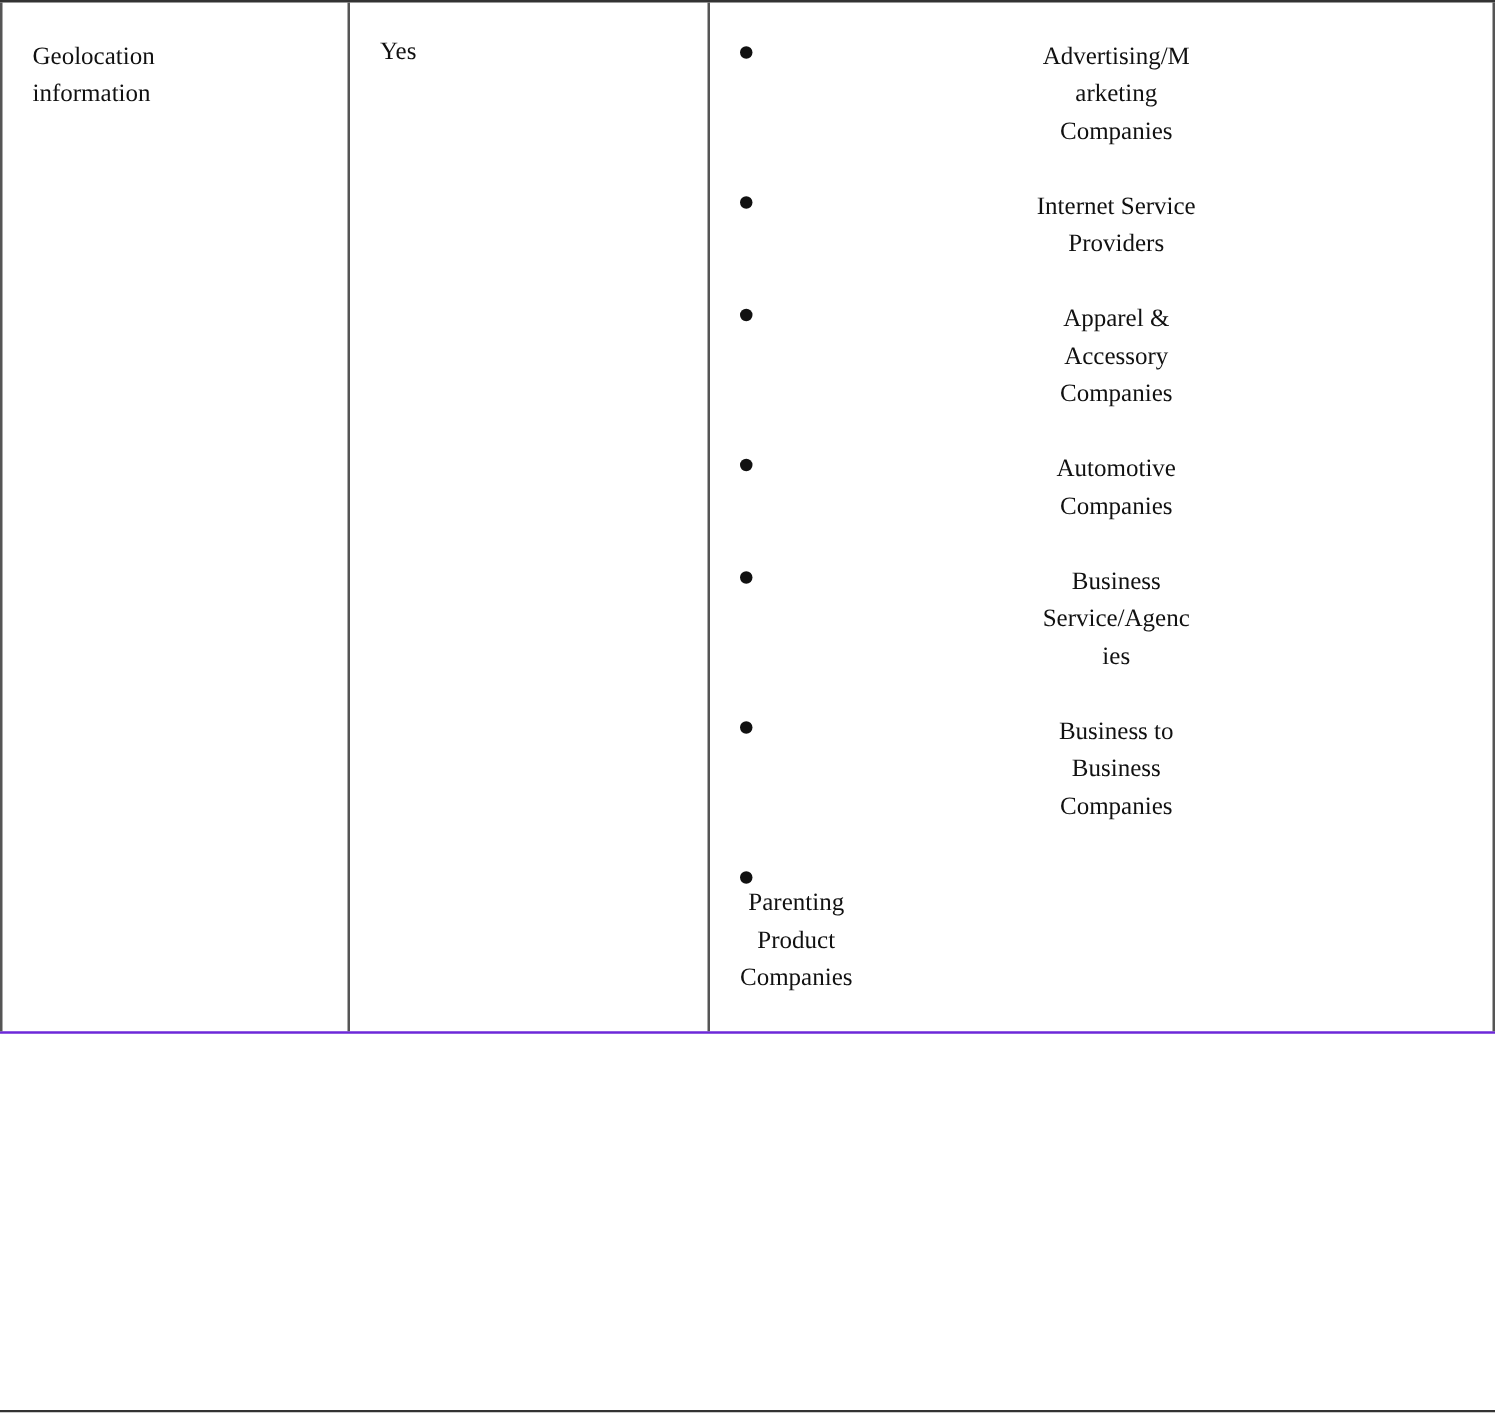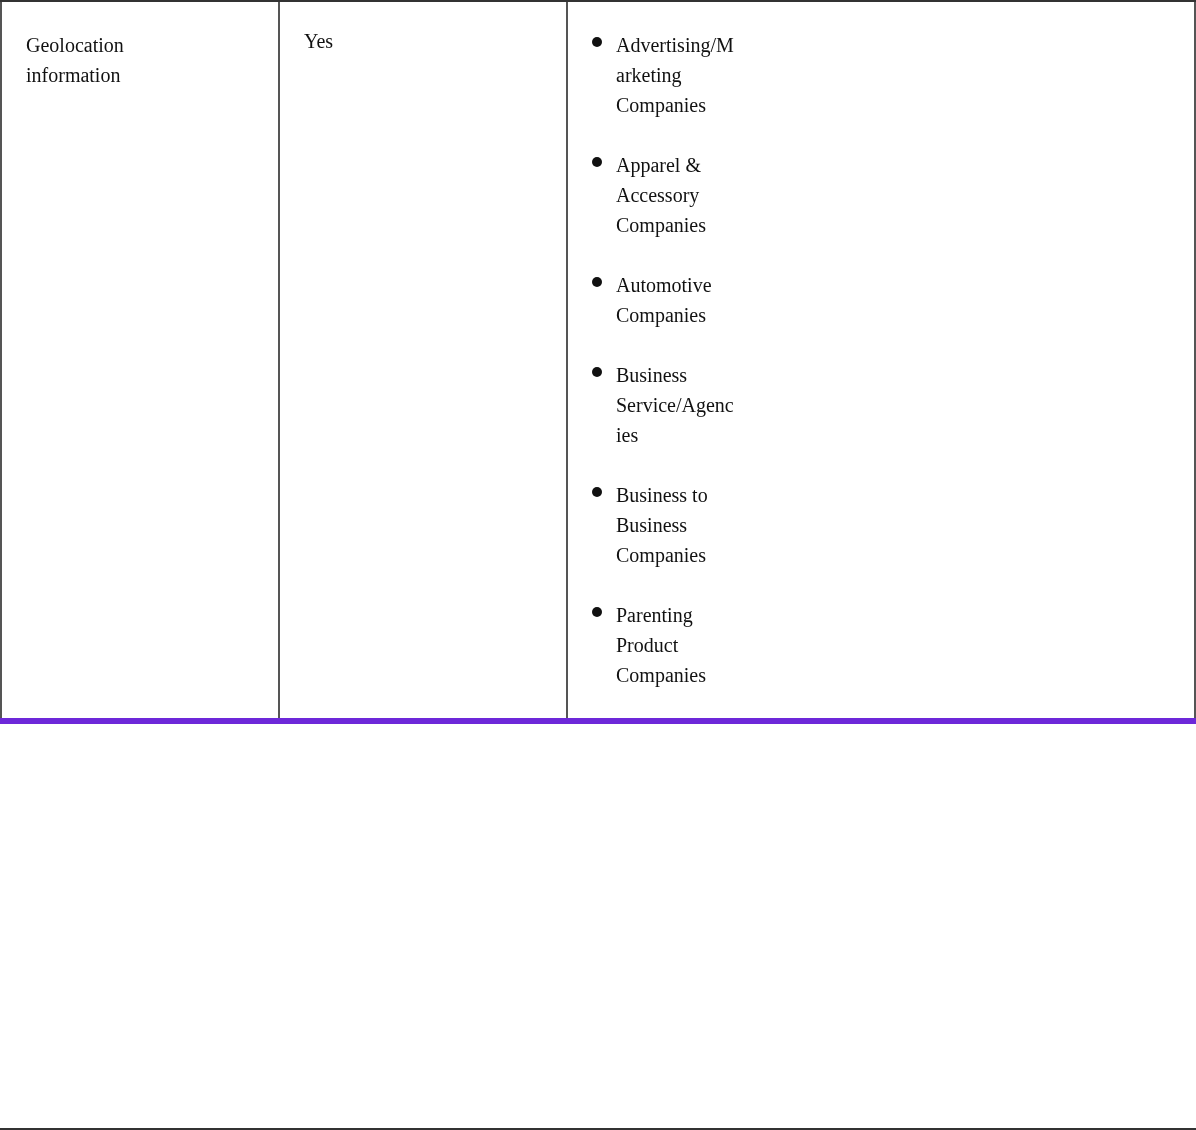--- a/index.html
+++ b/index.html
@@ -20,21 +20,21 @@
     .table-container {
       width: 1196px;
       min-height: 1130px;
       border-top: 2px solid #333;
       border-bottom: 2px solid #333;
     }
 
     .table-row {
       display: flex;
       width: 100%;
-      border-bottom: 6px solid #6d28d9;
+      border-bottom: 2px solid #6d28d9;
     }
 
     .cell {
       padding: 28px 24px;
       border-right: 2px solid #555;
     }
 
     .cell:first-child {
       border-left: 2px solid #555;
     }
@@ -62,32 +62,34 @@
 
     .cell-yes-text {
       font-size: 20px;
       font-weight: normal;
     }
 
     .companies-list {
       list-style: none;
       padding: 0;
       margin: 0;
+      text-align: center;
     }
 
     .companies-list li {
       display: flex;
       align-items: flex-start;
       margin-bottom: 30px;
       font-size: 20px;
       line-height: 1.5;
     }
 
     .companies-list li:last-child {
       margin-bottom: 0;
+      flex-direction: column;
     }
 
     .bullet {
       display: inline-block;
       width: 10px;
       height: 10px;
       background: #111;
       border-radius: 50%;
       margin-top: 7px;
       margin-right: 14px;
@@ -113,20 +115,24 @@
       <span class="cell-yes-text">Yes</span>
     </div>
     <div class="cell cell-list">
       <ul class="companies-list">
         <li>
           <span class="bullet"></span>
           <span class="list-item-text">Advertising/M<br>arketing<br>Companies</span>
         </li>
         <li>
           <span class="bullet"></span>
+          <span class="list-item-text">Internet Service<br>Providers</span>
+        </li>
+        <li>
+          <span class="bullet"></span>
           <span class="list-item-text">Apparel &amp;<br>Accessory<br>Companies</span>
         </li>
         <li>
           <span class="bullet"></span>
           <span class="list-item-text">Automotive<br>Companies</span>
         </li>
         <li>
           <span class="bullet"></span>
           <span class="list-item-text">Business<br>Service/Agenc<br>ies</span>
         </li>

